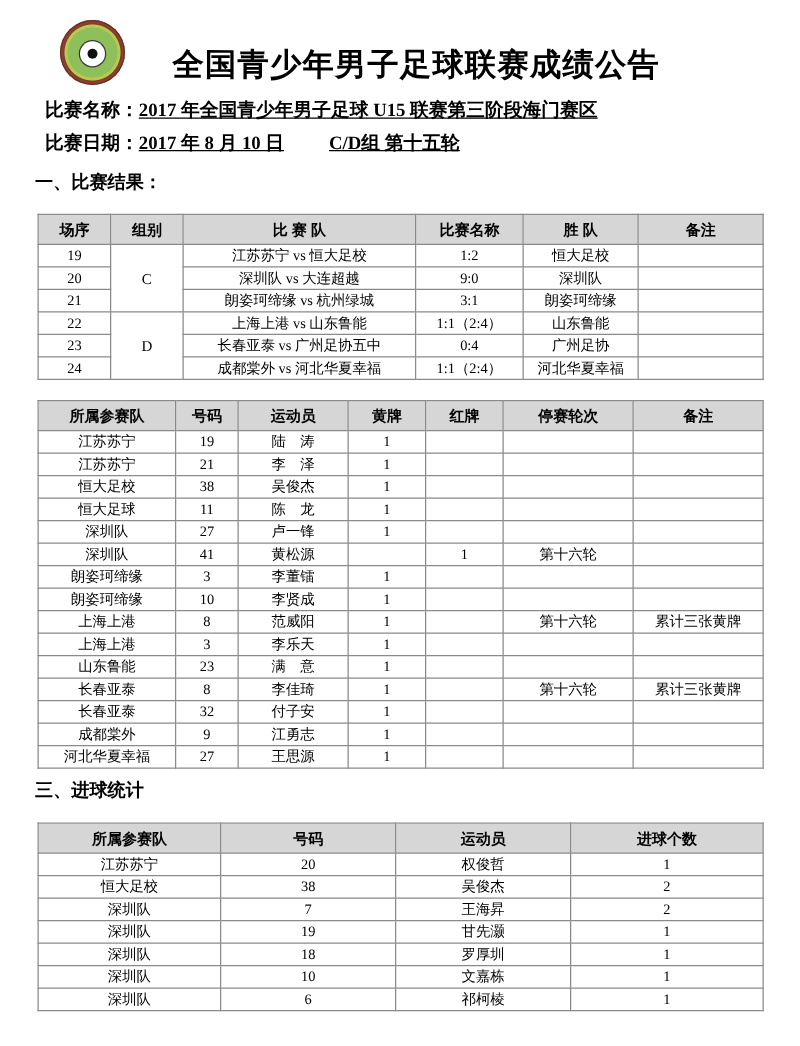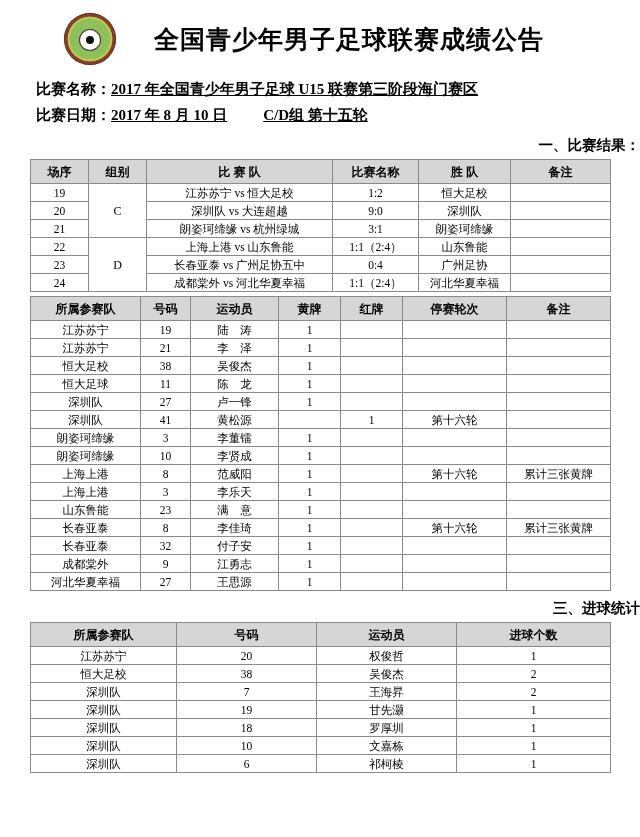--- a/index.html
+++ b/index.html
@@ -11,22 +11,22 @@
     width: 640px; height: 837px;
     font-family: "Liberation Serif", "DejaVu Serif", serif;
     color: #000;
     overflow: hidden;
   }
   .page { width: 640px; height: 837px; position: relative; padding: 0; }
 
   
   .header {
     display: flex;
-    align-items: center;
-    padding: 10px 0 4px 64px;
+    align-items: flex-end;
+    padding: 10px 0 4px 48px;
     height: 72px;
   }
   .logo {
     width: 52px; height: 52px;
     border-radius: 50%;
     background: radial-gradient(circle at 50% 50%,
         #8fbf5a 0%, #8fbf5a 54%,
         #b9c94e 55%, #b9c94e 60%,
         #7d3b2e 62%, #9c4a35 72%,
         #c98a5a 80%, #7d3b2e 90%, #5e2a20 100%);
@@ -78,27 +78,26 @@
   .meta-label { }
   .meta-value { text-decoration: underline; }
   .meta-extra { margin-left: 36px; text-decoration: underline; }
 
   
   .section-title {
     font-size: 14.5px;
     font-weight: bold;
     margin: 8px 0 3px 28px;
     font-family: "Liberation Sans", "DejaVu Sans", sans-serif;
-    text-align: right;
   }
 
   
   table {
     border-collapse: collapse;
-    margin: 4px 0 0 30px;
+    margin: 16px 0 0 30px;
     width: 580px;
     table-layout: fixed;
     padding-left: 16px;
   }
   th, td {
     border: 1px solid #8a8a8a;
     text-align: center;
     vertical-align: middle;
     font-size: 11.5px;
     height: 18px;

